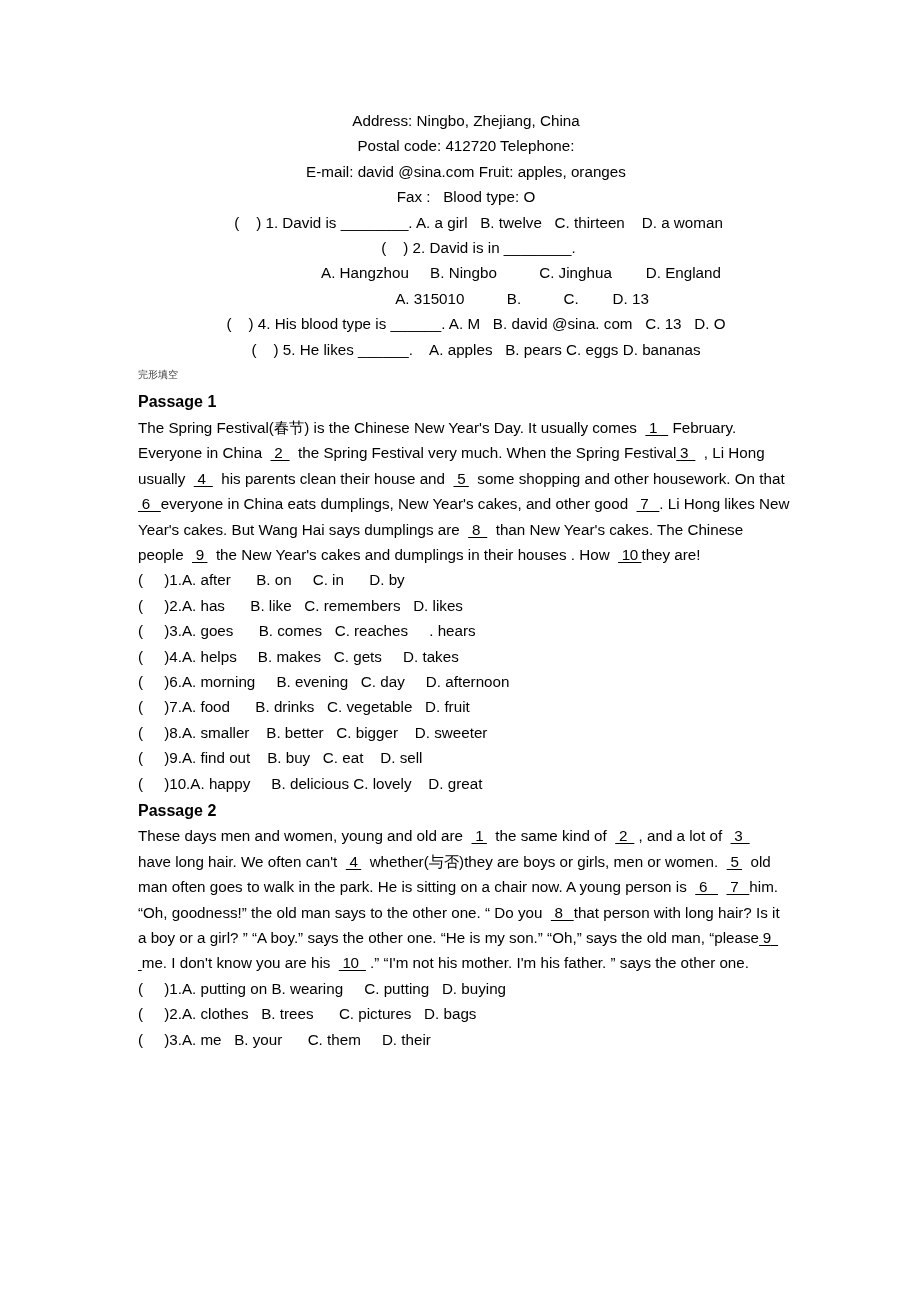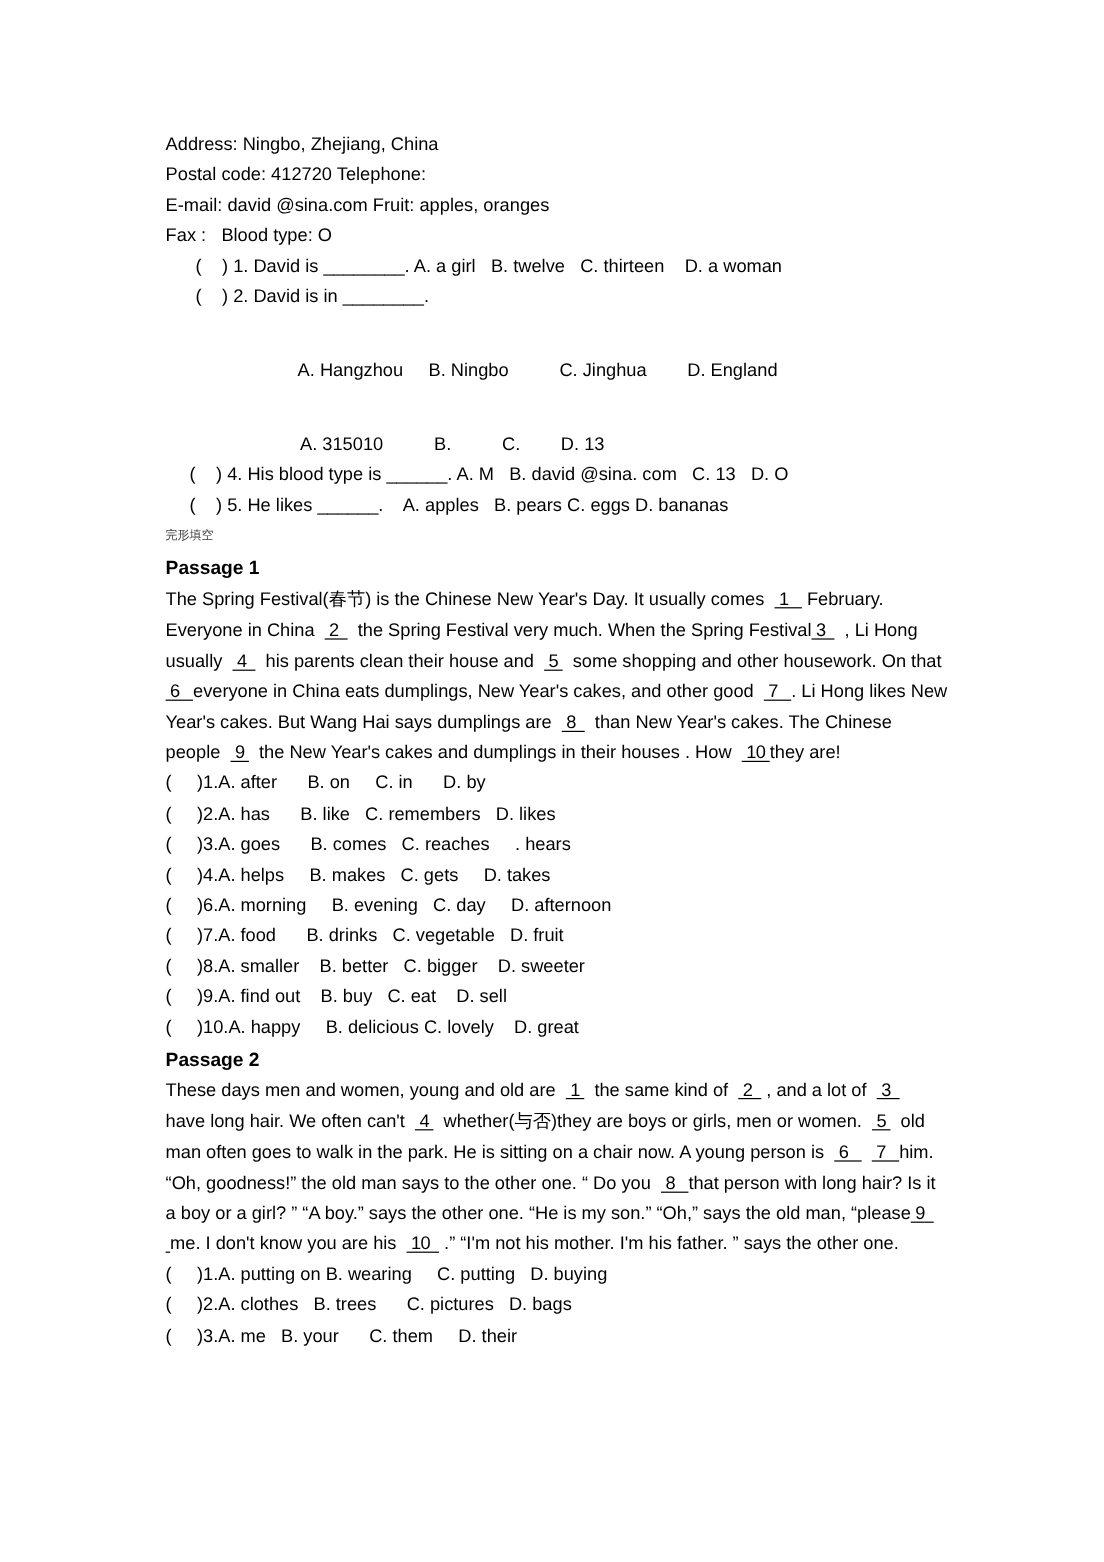--- a/index.html
+++ b/index.html
@@ -27,42 +27,42 @@
     position: absolute;
     left: 138px;
     top: 108px;
     width: 656px;
   }
   .line {
     font-size: 15.2px;
     line-height: 25.4px;
     white-space: pre-wrap;
     letter-spacing: 0.01px;
+    text-align: center;
   }
   
   .contact-line { }
 
   
   .mc-line {
     padding-left: 25px;
   }
   .mc-line.shallow {
     padding-left: 20px;
   }
   
   .opt-line {
     padding-left: 110px;
-    margin-top: 36px;
   }
   .opt-line.narrow {
     padding-left: 112px;
   }
 
   .cn {
-    font-family: Liberation Mono, monospace;
+    font-family: Liberation Serif, serif;
   }
   .cn-label {
     font-family: "DejaVu Serif", "Liberation Serif", serif;
     font-size: 10px;
     line-height: 25.4px;
     color: #3a3a3a;
   }
 
   .passage-title {
     font-size: 16px;

